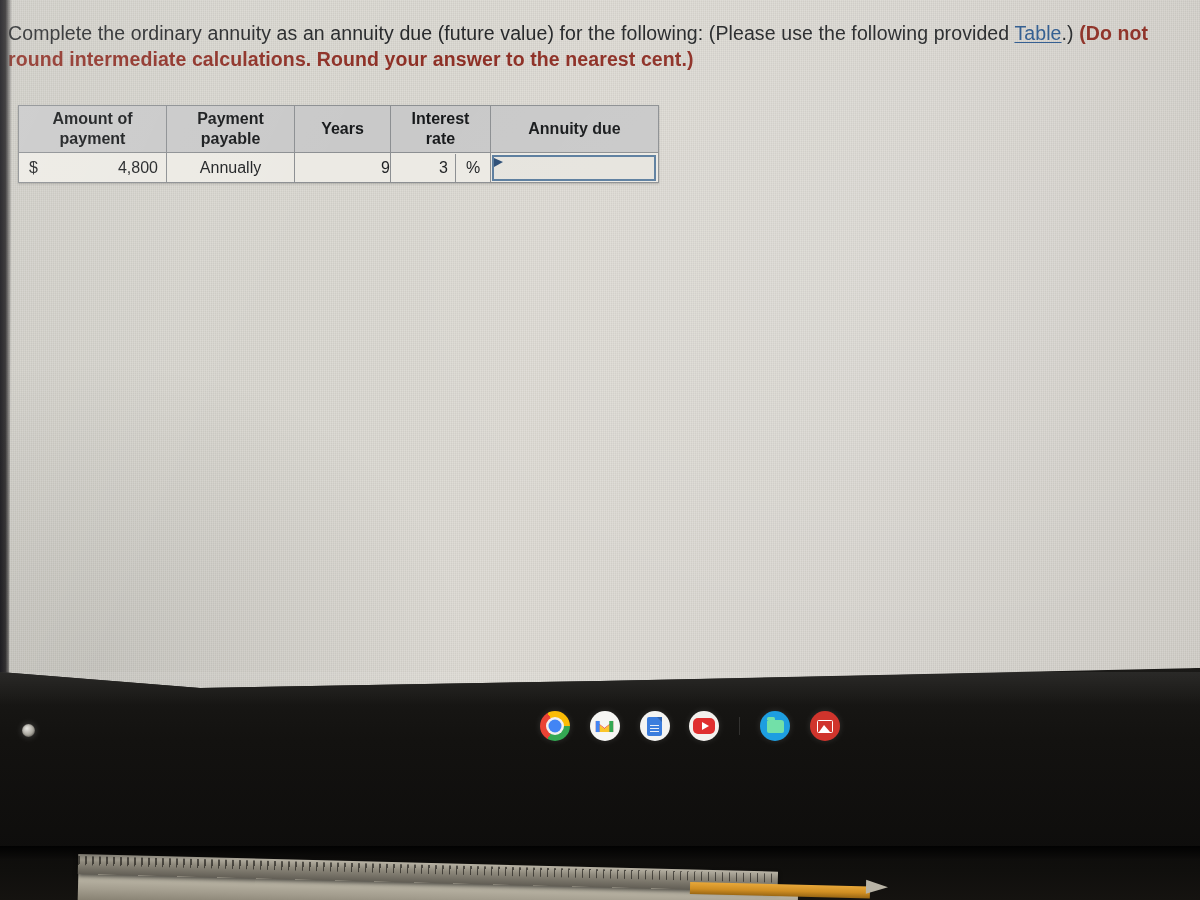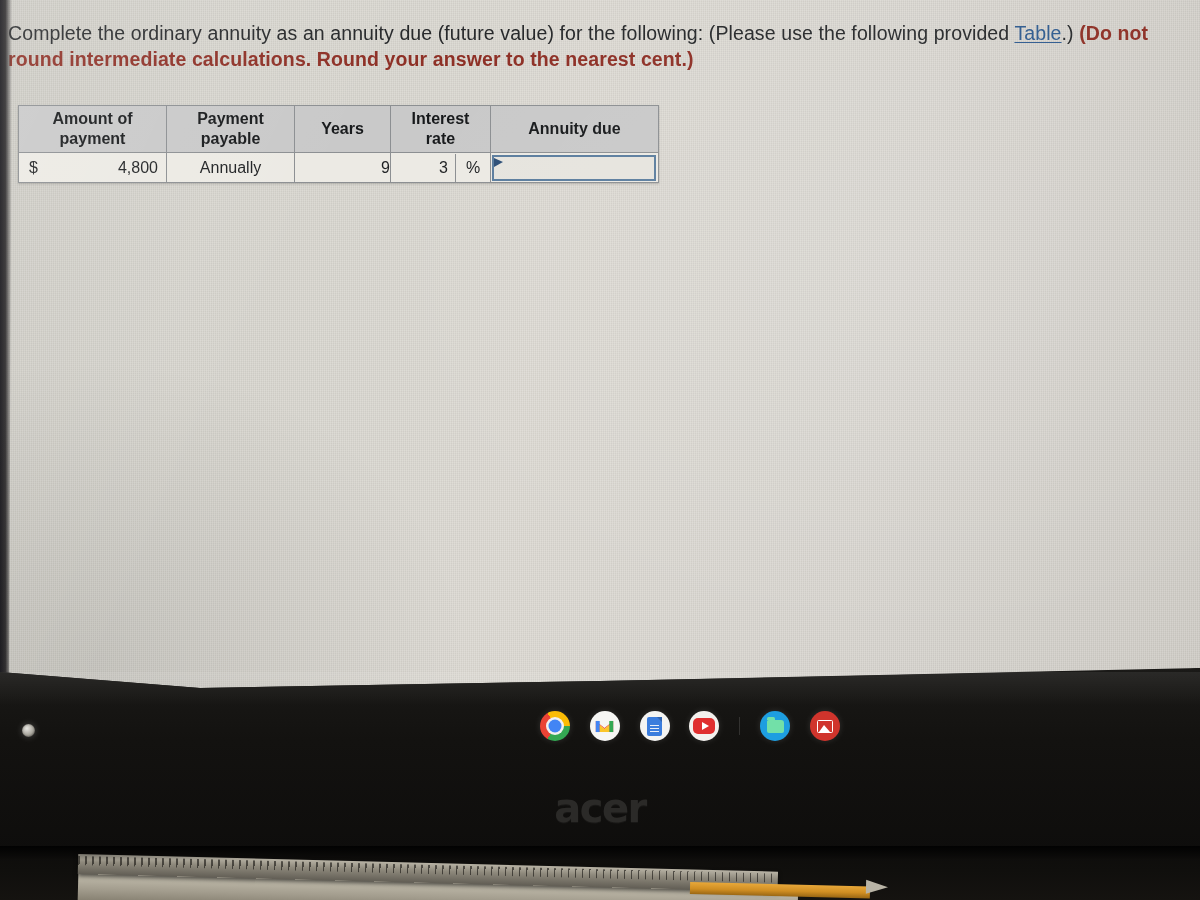--- a/index.html
+++ b/index.html
@@ -402,21 +402,20 @@
     <div class="shelf-icon ic-files">
       <span class="folder"></span>
     </div>
 
     <div class="shelf-icon ic-gallery">
       <span class="pic"></span>
     </div>
 
   </div>
 
-  <div id="brand">acer</div>
 
   <div id="desk">
     <div id="ruler-body"></div>
     <div id="ruler"></div>
     <div id="pencil"></div>
     <div id="pencil-tip"></div>
   </div>
   <div id="desk-shadow"></div>
 
 </div>

